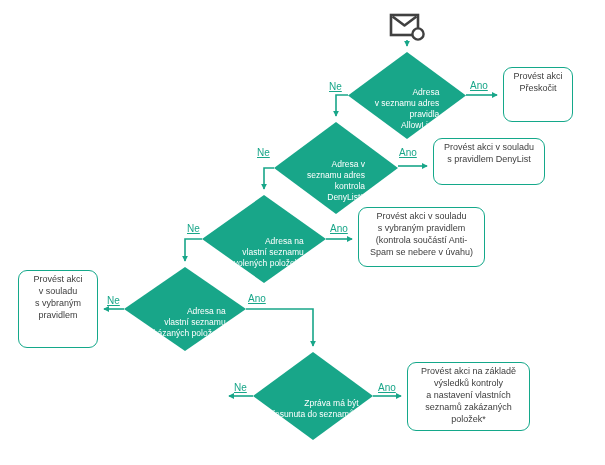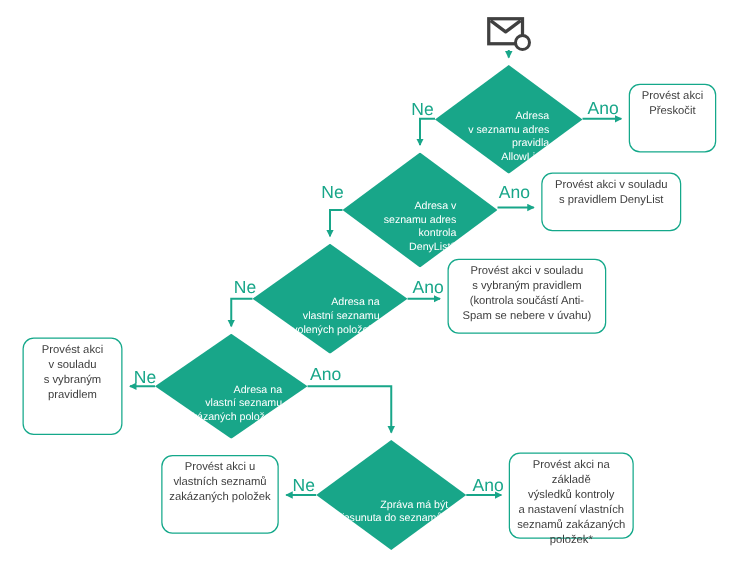--- a/index.html
+++ b/index.html
@@ -49,22 +49,23 @@
     color: #3d3d3d;
     font-size: 9px;
     line-height: 12px;
     text-align: center;
     white-space: pre-line;
     padding: 2px 3px;
   }
   .edge-label {
     position: absolute;
     color: #18a689;
-    font-size: 14px;
+    font-size: 10px;
     line-height: 10px;
+    text-decoration: underline;
   }
   .start-icon {
     position: absolute;
     left: 387px;
     top: 11px;
   }
 </style>
 </head>
 <body>
 
@@ -145,27 +146,22 @@
 Spam se nebere v úvahu)</div>
   </div>
 
   <div class="action" style="left:18px; top:270px; width:80px; height:78px;">
     <div class="atext">Provést akci
 v souladu
 s vybraným
 pravidlem</div>
   </div>
 
-  <div class="action" style="left:129px; top:364px; width:94px; height:63px;">
-    <div class="atext">Provést akci u
-vlastních seznamů
-zakázaných položek</div>
-  </div>
 
-  <div class="action" style="left:407px; top:362px; width:100px; height:69px;">
+  <div class="action" style="left:407px; top:362px; width:123px; height:69px;">
     <div class="atext">Provést akci na základě
 výsledků kontroly
 a nastavení vlastních
 seznamů zakázaných
 položek*</div>
   </div>
 
   <div class="edge-label" style="left:329px; top:82px;">Ne</div>
   <div class="edge-label" style="left:470px; top:81px;">Ano</div>
   <div class="edge-label" style="left:257px; top:148px;">Ne</div>

